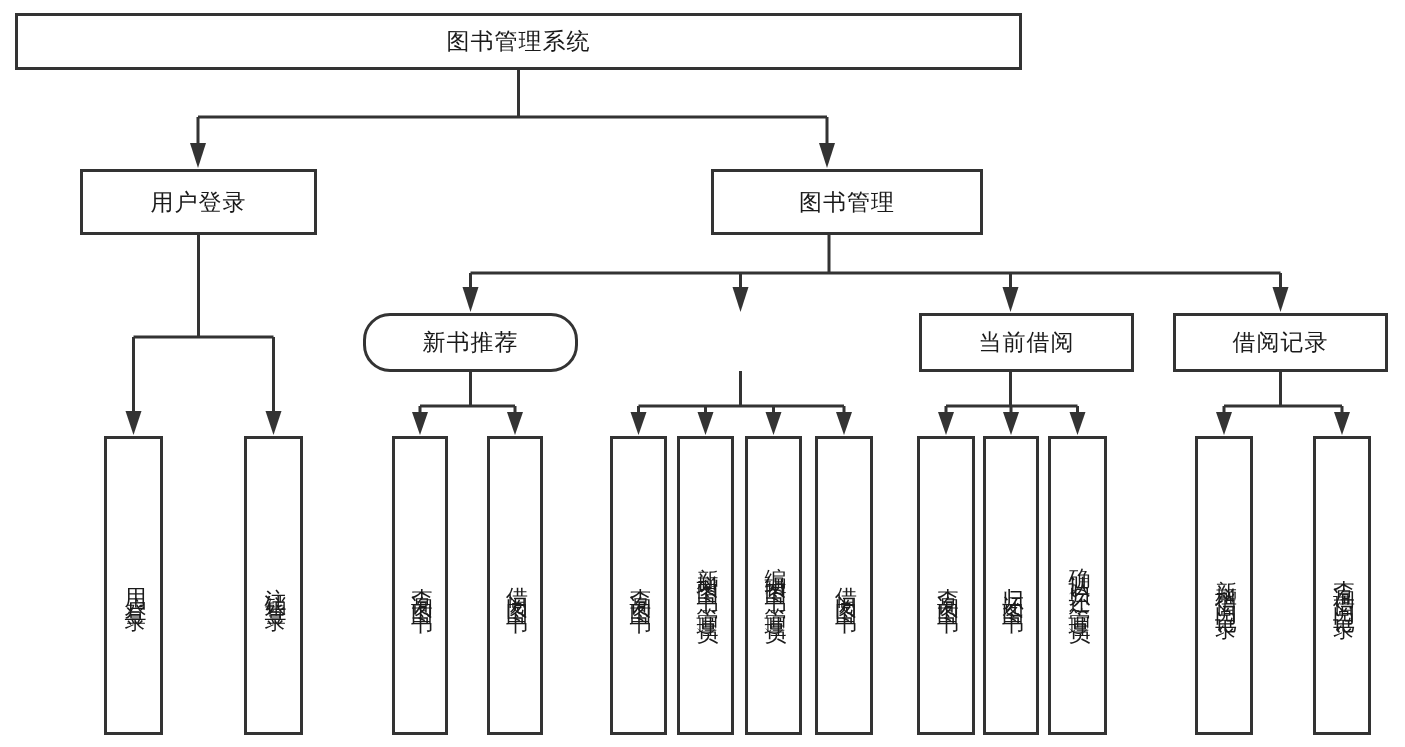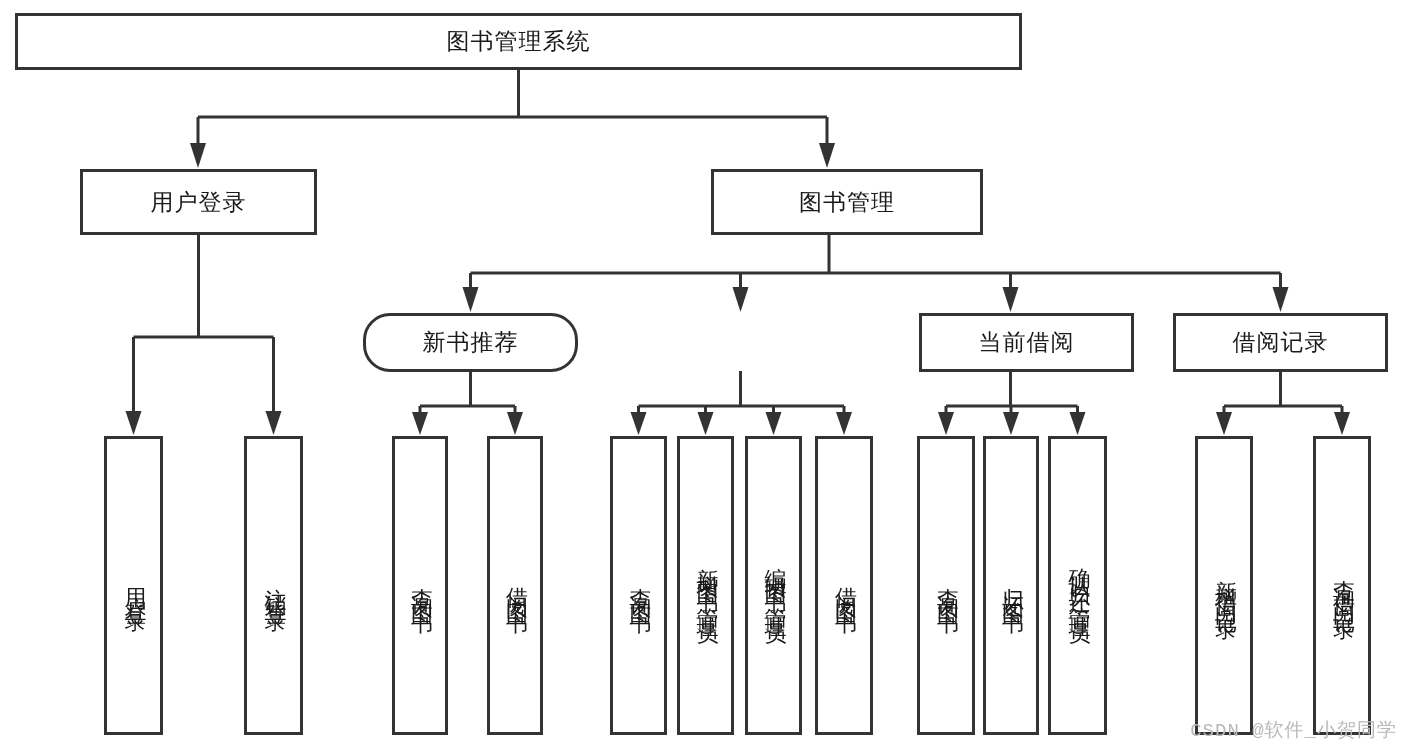--- a/index.html
+++ b/index.html
@@ -162,15 +162,14 @@
     <span>确认归还（管理员）</span>
   </div>
 
   <div class="node vnode" style="left:1195px; top:436px; width:58px; height:299px;">
     <span>新增借阅记录</span>
   </div>
   <div class="node vnode" style="left:1313px; top:436px; width:58px; height:299px;">
     <span>查询借阅记录</span>
   </div>
 
-  <div class="watermark">CSDN @软件_小贺同学</div>
 
 </div>
 
 </body></html>

